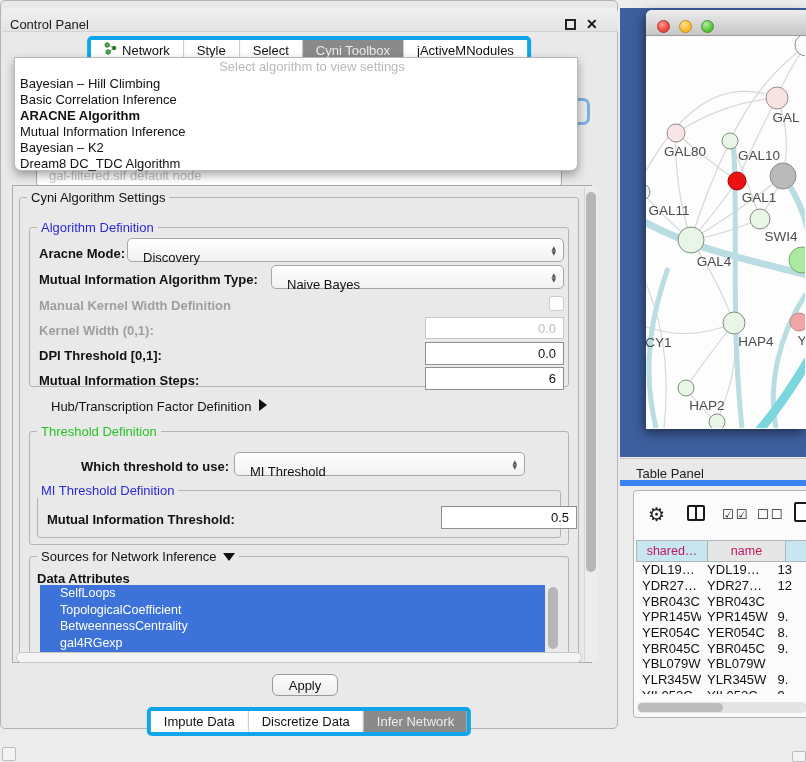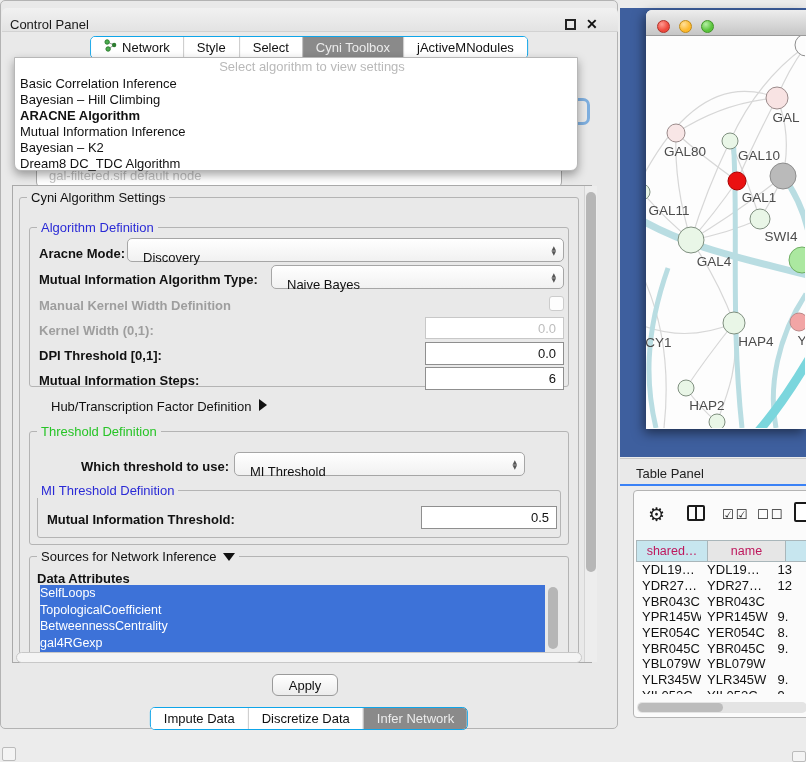--- a/index.html
+++ b/index.html
@@ -12,21 +12,21 @@
                background:#e9e9e9; border:1px solid #b3b3b3; border-radius:5px; }
   .cp-titlebar { position:absolute; left:1px; top:7px; width:616px; height:24px;
                  background:linear-gradient(#f1f1f1,#e3e3e3); border-bottom:1px solid #d2d2d2;
                  border-radius:5px 5px 0 0; }
   .cp-title { position:absolute; left:10px; top:11px; font-size:13px; color:#1a1a1a; }
   .float-ic { position:absolute; left:565px; top:13px; width:11px; height:11px;
               border:2px solid #222; background:transparent; }
   .close-ic { position:absolute; left:586px; top:10px; font-size:14px; font-weight:bold; color:#111; }
 
   
-  .segbar { position:absolute; display:inline-flex; border:1px solid #0ea5e9; border-radius:5px;
+  .segbar { position:absolute; display:inline-flex; border:4px solid #0ea5e9; border-radius:5px;
             overflow:hidden; background:#fff; white-space:nowrap; }
   .seg { display:flex; align-items:center; gap:5px; padding:0 13px; line-height:21px;
          font-size:13px; color:#111; border-left:1px solid #c9c9c9; background:#fff; }
   .seg:first-child { border-left:none; }
   .seg.sel { background:#8a8a8a; color:#ececec; }
 
   
   .grp { position:absolute; border:1px solid #b4b4b4; border-radius:3px; }
   .legend { position:absolute; font-size:13px; background:#e9e9e9; padding:0 4px; color:#111;
             display:flex; align-items:center; gap:6px; }
@@ -70,21 +70,21 @@
 
   
   .settings { position:absolute; left:12px; top:185px; width:580px; height:478px;
               border:1px solid #a9a9a9; background:#e9e9e9; overflow:hidden; z-index:10; }
   .vscroll { position:absolute; left:584px; top:186px; width:13px; height:476px; background:#ededed;
              border-left:1px solid #d5d5d5; z-index:11; }
   .vscroll .thumb { position:absolute; left:1px; top:6px; width:10px; height:380px;
                     background:#b6b6b6; border-radius:5px; }
   .attr-list { position:absolute; left:40px; top:585px; width:505px; height:67px; background:#3d72d8;
                z-index:11; overflow:hidden; }
-  .attr-item { height:16.7px; line-height:16.7px; color:#fff; font-size:12.5px; padding-left:0; }
+  .attr-item { height:16.7px; line-height:16.7px; color:#fff; font-size:12.5px; padding-left:20px; }
   .attr-vthumb { position:absolute; left:548px; top:587px; width:10px; height:62px; background:#b6b6b6;
                  border-radius:5px; z-index:11; }
   .hscroll { position:absolute; left:16px; top:652px; width:566px; height:11px; background:#f4f4f4;
              border:1px solid #c8c8c8; border-radius:6px; z-index:12; }
 
   .btn { position:absolute; background:linear-gradient(#ffffff,#ececec); border:1px solid #9a9a9a;
          border-radius:6px; font-size:13px; color:#111; display:flex; align-items:center;
          justify-content:center; }
 
   
@@ -96,21 +96,21 @@
                   border-radius:6px 0 0 0; }
   .tl { position:absolute; top:10px; width:13px; height:13px; border-radius:50%; }
   .tl.red { left:11px; background:radial-gradient(circle at 35% 30%,#ff9a90,#ee493d 60%); border:1px solid #b03028; }
   .tl.yellow { left:33px; background:radial-gradient(circle at 35% 30%,#ffe09a,#fdb92d 60%); border:1px solid #c08a18; }
   .tl.green { left:55px; background:radial-gradient(circle at 35% 30%,#b5efa4,#5ac43c 60%); border:1px solid #3f9427; }
   .net-canvas { position:absolute; left:0; top:26px; width:159px; height:392px; overflow:hidden;
                 background:#fdfdfd; }
 
   
   .tp-bar { position:absolute; left:620px; top:458px; width:186px; height:28px; background:#e9e9e9;
-            border-top:1px solid #c9c9c9; border-bottom:2px solid #3b82f6; }
+            border-top:1px solid #c9c9c9; border-bottom:6px solid #3b82f6; }
   .tp-title { position:absolute; left:16px; top:7px; font-size:13px; color:#222; }
   .tbl-window { position:absolute; left:633px; top:490px; width:176px; height:228px; background:#fbfbfb;
                 border:1px solid #b4b4b4; border-radius:4px 0 0 4px; }
   .ticon { position:absolute; color:#1a1a1a; font-family:"DejaVu Sans",sans-serif; }
   .cols-ic { position:absolute; left:53px; top:14px; width:18px; height:16px; border:2px solid #1a1a1a;
              border-radius:2px; }
   .cols-ic::after { content:""; position:absolute; left:6px; top:0; width:2px; height:12px; background:#1a1a1a; }
   .doc-ic { position:absolute; left:160px; top:11px; width:16px; height:20px; border:2px solid #1a1a1a;
             border-radius:2px; background:#fff; }
   .tbl-head { position:absolute; left:2px; top:49px; display:flex; height:22px; }
@@ -162,22 +162,22 @@
         <span>jActiveMNodules</span>
       </div>
     </div>
 
   <div class="behind-combo">gal-filtered.sif default node</div>
   <div class="behind-spin"></div>
 
   <div class="dd">
     <div class="dd-head">Select algorithm to view settings</div>
     <div id="dd-list">
+        <div class="dd-item">Bayesian – Hill Climbing</div>
         <div class="dd-item">Basic Correlation Inference</div>
-        <div class="dd-item">Bayesian – Hill Climbing</div>
         <div class="dd-item bold">ARACNE Algorithm</div>
         <div class="dd-item">Mutual Information Inference</div>
         <div class="dd-item">Bayesian – K2</div>
         <div class="dd-item">Dream8 DC_TDC Algorithm</div>
       </div>
   </div>
 
   <div class="settings">
 
     <div class="grp" style="left:6px; top:11px; width:560px; height:500px;"></div>
@@ -220,21 +220,21 @@
     <div class="lbl" style="left:68px; top:273px;">Which threshold to use:</div>
     <div class="combo" style="left:221px; top:266px; width:291px; height:24px;">
       <span>MI Threshold</span>
       <span class="spin">▲<br>▼</span>
     </div>
 
     <div class="grp" style="left:24px; top:304px; width:524px; height:48px;"></div>
     <div class="legend blue" style="left:24px; top:297px;">MI Threshold Definition</div>
 
     <div class="lbl" style="left:34px; top:326px;">Mutual Information Threshold:</div>
-    <div class="field" style="left:408px; top:320px; width:136px; height:23px;text-align:center;">0.5</div>
+    <div class="field" style="left:428px; top:320px; width:136px; height:23px;text-align:center;">0.5</div>
 
     <div class="grp" style="left:16px; top:370px; width:540px; height:120px;"></div>
     <div class="legend" style="left:24px; top:363px;">
       <span>Sources for Network Inference</span>
         <span class="tri-down"></span>
     </div>
     <div class="lbl" style="left:24px; top:385px;">Data Attributes</div>
   </div>
 
   <div class="attr-list" id="attr-list" style="background: rgb(61, 114, 216);">

